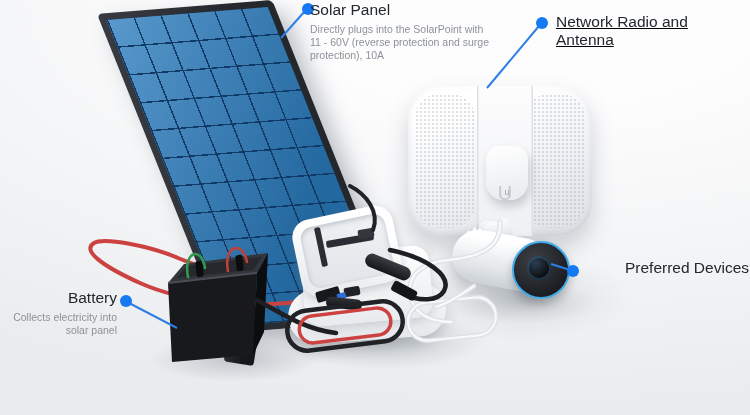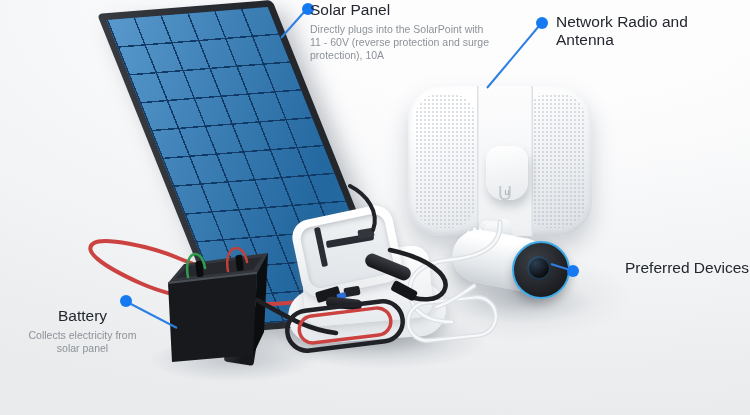--- a/index.html
+++ b/index.html
@@ -93,22 +93,22 @@
     background:linear-gradient(#3a3d43,#15161a);}
   .sp-conn2{left:326px;top:298px;width:36px;height:11px;border-radius:5px;transform:rotate(6deg);
     background:linear-gradient(#2e3137,#131417);}
   
   svg.layer{position:absolute;left:0;top:0;width:750px;height:415px;pointer-events:none;}
   
   .callout{position:absolute;}
   .callout-title{font-size:15.5px;color:#23272e;}
   .callout-desc{font-size:10.5px;line-height:13px;color:#8d9298;margin-top:4px;}
   .co-solar{left:310px;top:1px;width:182px;}
-  .co-network{left:556px;top:13px;width:192px;}
-  .co-battery{left:4px;top:307px;width:113px;text-align:center;margin-left:22px;}
+  .co-network{left:556px;top:13px;width:192px;text-decoration:underline;}
+  .co-battery{left:4px;top:289px;width:113px;text-align:right;}
   .co-preferred{left:587px;top:259px;width:162px;text-align:right;}
 </style>
 </head>
 <body>
 
 <div class="scene">
 
   <div class="shadow sh-dish"></div>
   <div class="shadow sh-battery"></div>
   <div class="shadow sh-sp"></div>
@@ -203,19 +203,19 @@
 
   <div class="callout co-solar">
     <div class="callout-title">Solar Panel</div>
     <div class="callout-desc">Directly plugs into the SolarPoint with 11 - 60V (reverse protection and surge protection), 10A</div>
   </div>
   <div class="callout co-network">
     <div class="callout-title">Network Radio and Antenna</div>
   </div>
   <div class="callout co-battery">
     <div class="callout-title">Battery</div>
-    <div class="callout-desc">Collects electricity from solar panel</div>
+    <div class="callout-desc">Collects electricity into solar panel</div>
   </div>
   <div class="callout co-preferred">
     <div class="callout-title">Preferred Devices</div>
   </div>
 
 </div>
 
 </body></html>

